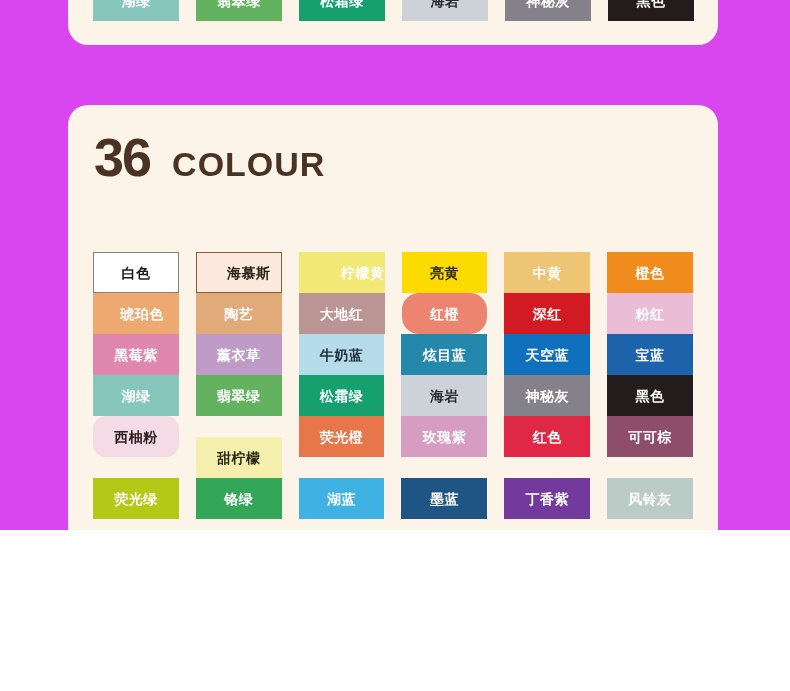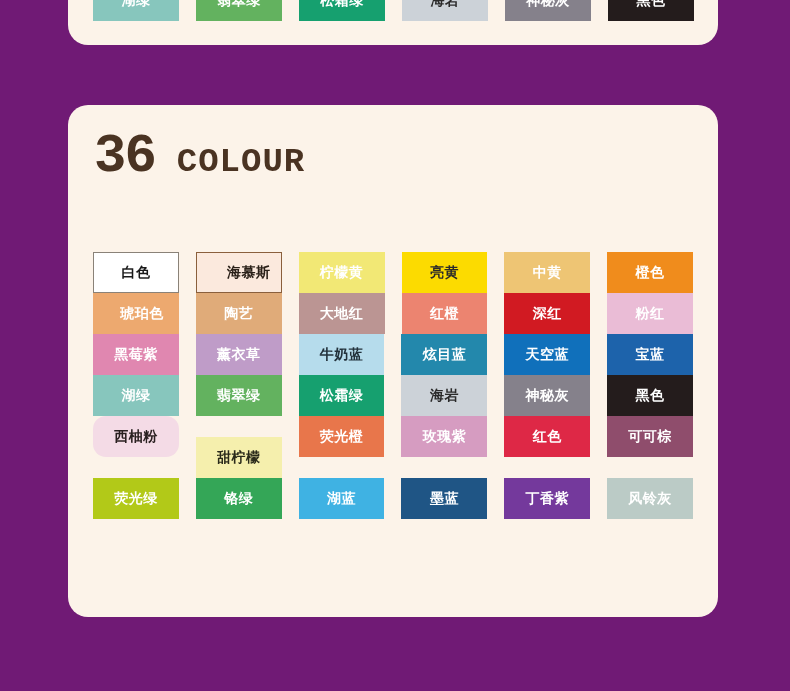--- a/index.html
+++ b/index.html
@@ -6,24 +6,23 @@
   * { box-sizing: border-box; }
   html, body {
     margin: 0;
     padding: 0;
     background: #ffffff;
     font-family: "Liberation Sans", "DejaVu Sans", sans-serif;
   }
   #page {
     position: relative;
     width: 790px;
-    height: 691px;
-    background: #701a75;
+    height: 530px;
+    background: #d946ef;
     overflow: hidden;
-    font-family: Liberation Mono, monospace;
   }
 
   
   .card-top {
     position: absolute;
     left: 68px;
     top: -120px;
     width: 650px;
     height: 165px;
     background: #fcf3e9;
@@ -133,21 +132,21 @@
     </div>
 
     <div class="swatch-grid">
       <div class="swatch-row">
           <div class="swatch" style="background: rgb(255, 255, 255); color: rgb(26, 26, 26); border: 1px solid rgb(138, 130, 120);">
             <span>白色</span>
           </div>
           <div class="swatch" style="background: rgb(251, 233, 221); color: rgb(42, 32, 24); border: 1px solid rgb(138, 95, 60); padding-left: 20px;">
             <span>海慕斯</span>
           </div>
-          <div class="swatch" style="background: rgb(242, 232, 117); color: rgb(255, 255, 255);">
+          <div class="swatch" style="background: rgb(242, 232, 117); color: rgb(255, 255, 255); justify-content: flex-end;">
             <span>柠檬黄</span>
           </div>
           <div class="swatch" style="background: rgb(252, 219, 0); color: rgb(42, 42, 42);">
             <span>亮黄</span>
           </div>
           <div class="swatch" style="background: rgb(238, 197, 116); color: rgb(255, 255, 255);">
             <span>中黄</span>
           </div>
           <div class="swatch" style="background: rgb(240, 140, 28); color: rgb(255, 255, 255);">
             <span>橙色</span>
@@ -156,21 +155,21 @@
       <div class="swatch-row">
           <div class="swatch" style="background: rgb(237, 169, 111); color: rgb(255, 255, 255); padding-left: 12px;">
             <span>琥珀色</span>
           </div>
           <div class="swatch" style="background: rgb(224, 171, 121); color: rgb(255, 255, 255);">
             <span>陶艺</span>
           </div>
           <div class="swatch" style="background: rgb(187, 149, 147); color: rgb(255, 255, 255);">
             <span>大地红</span>
           </div>
-          <div class="swatch" style="background: rgb(236, 132, 112); color: rgb(255, 255, 255);">
+          <div class="swatch" style="background: rgb(236, 132, 112); color: rgb(255, 255, 255); border-radius: 17px;">
             <span>红橙</span>
           </div>
           <div class="swatch" style="background: rgb(209, 26, 34); color: rgb(255, 255, 255);">
             <span>深红</span>
           </div>
           <div class="swatch" style="background: rgb(234, 188, 214); color: rgb(255, 255, 255);">
             <span>粉红</span>
           </div>
         </div>
       <div class="swatch-row">

